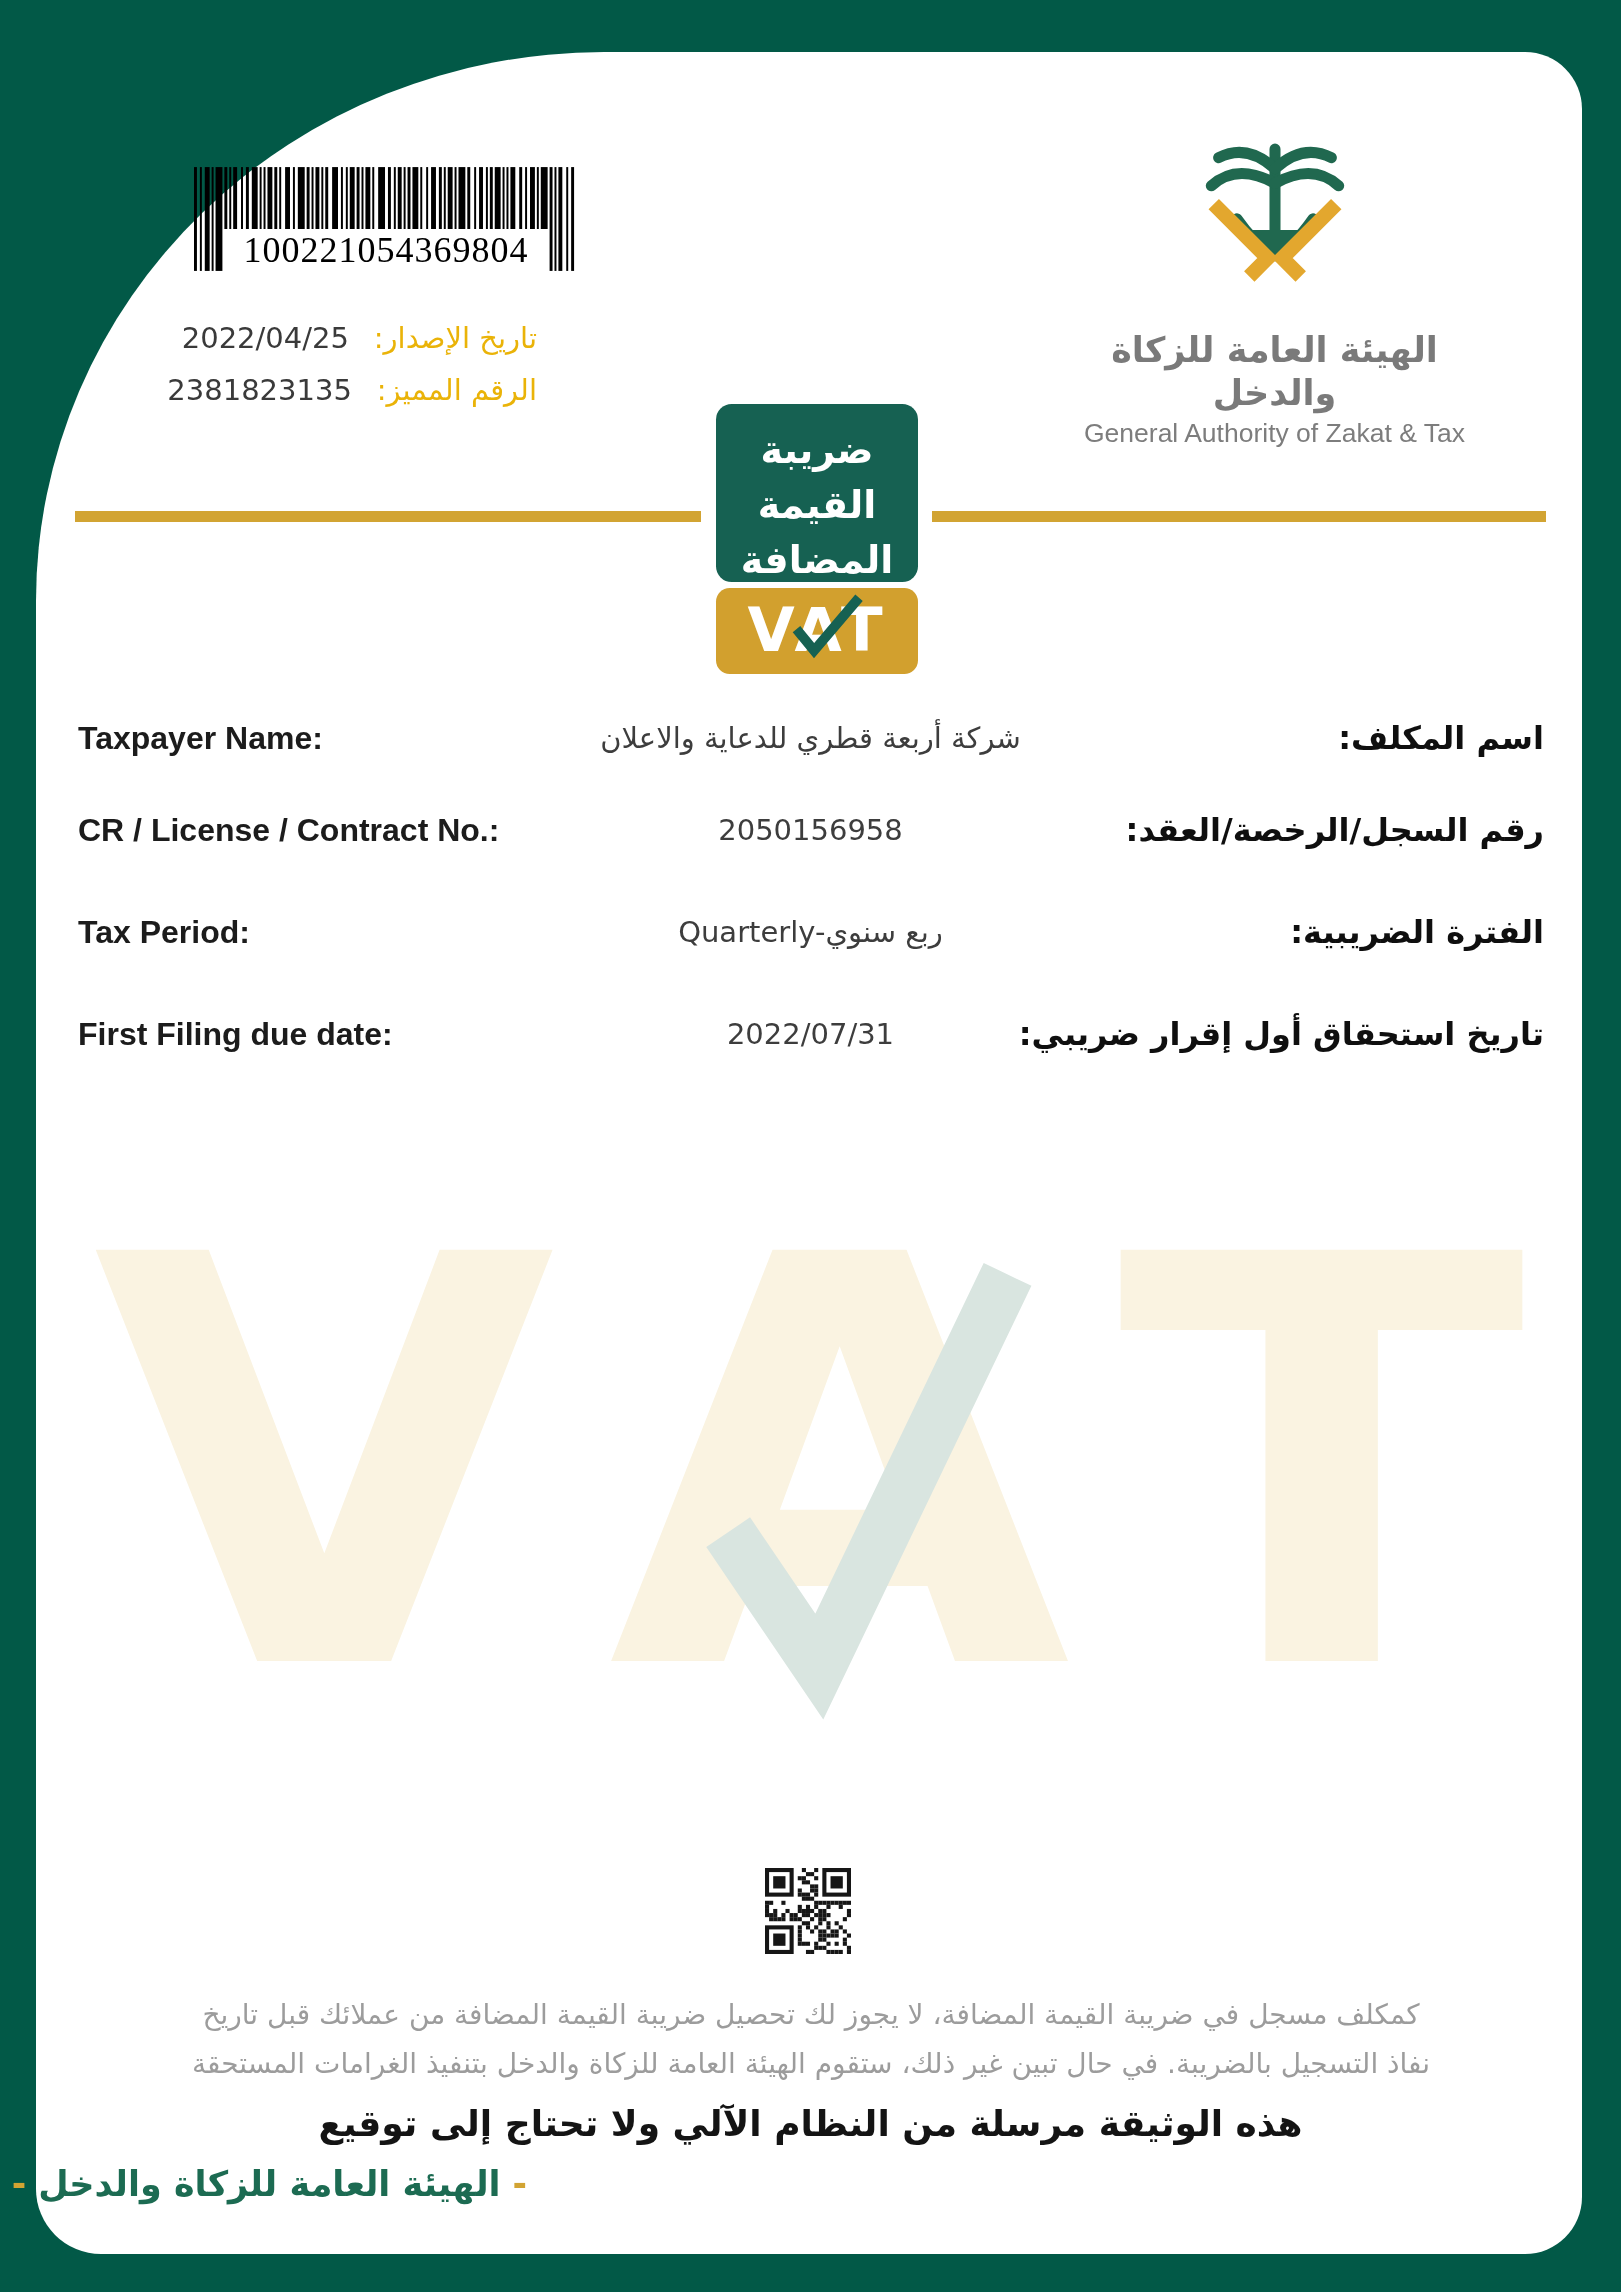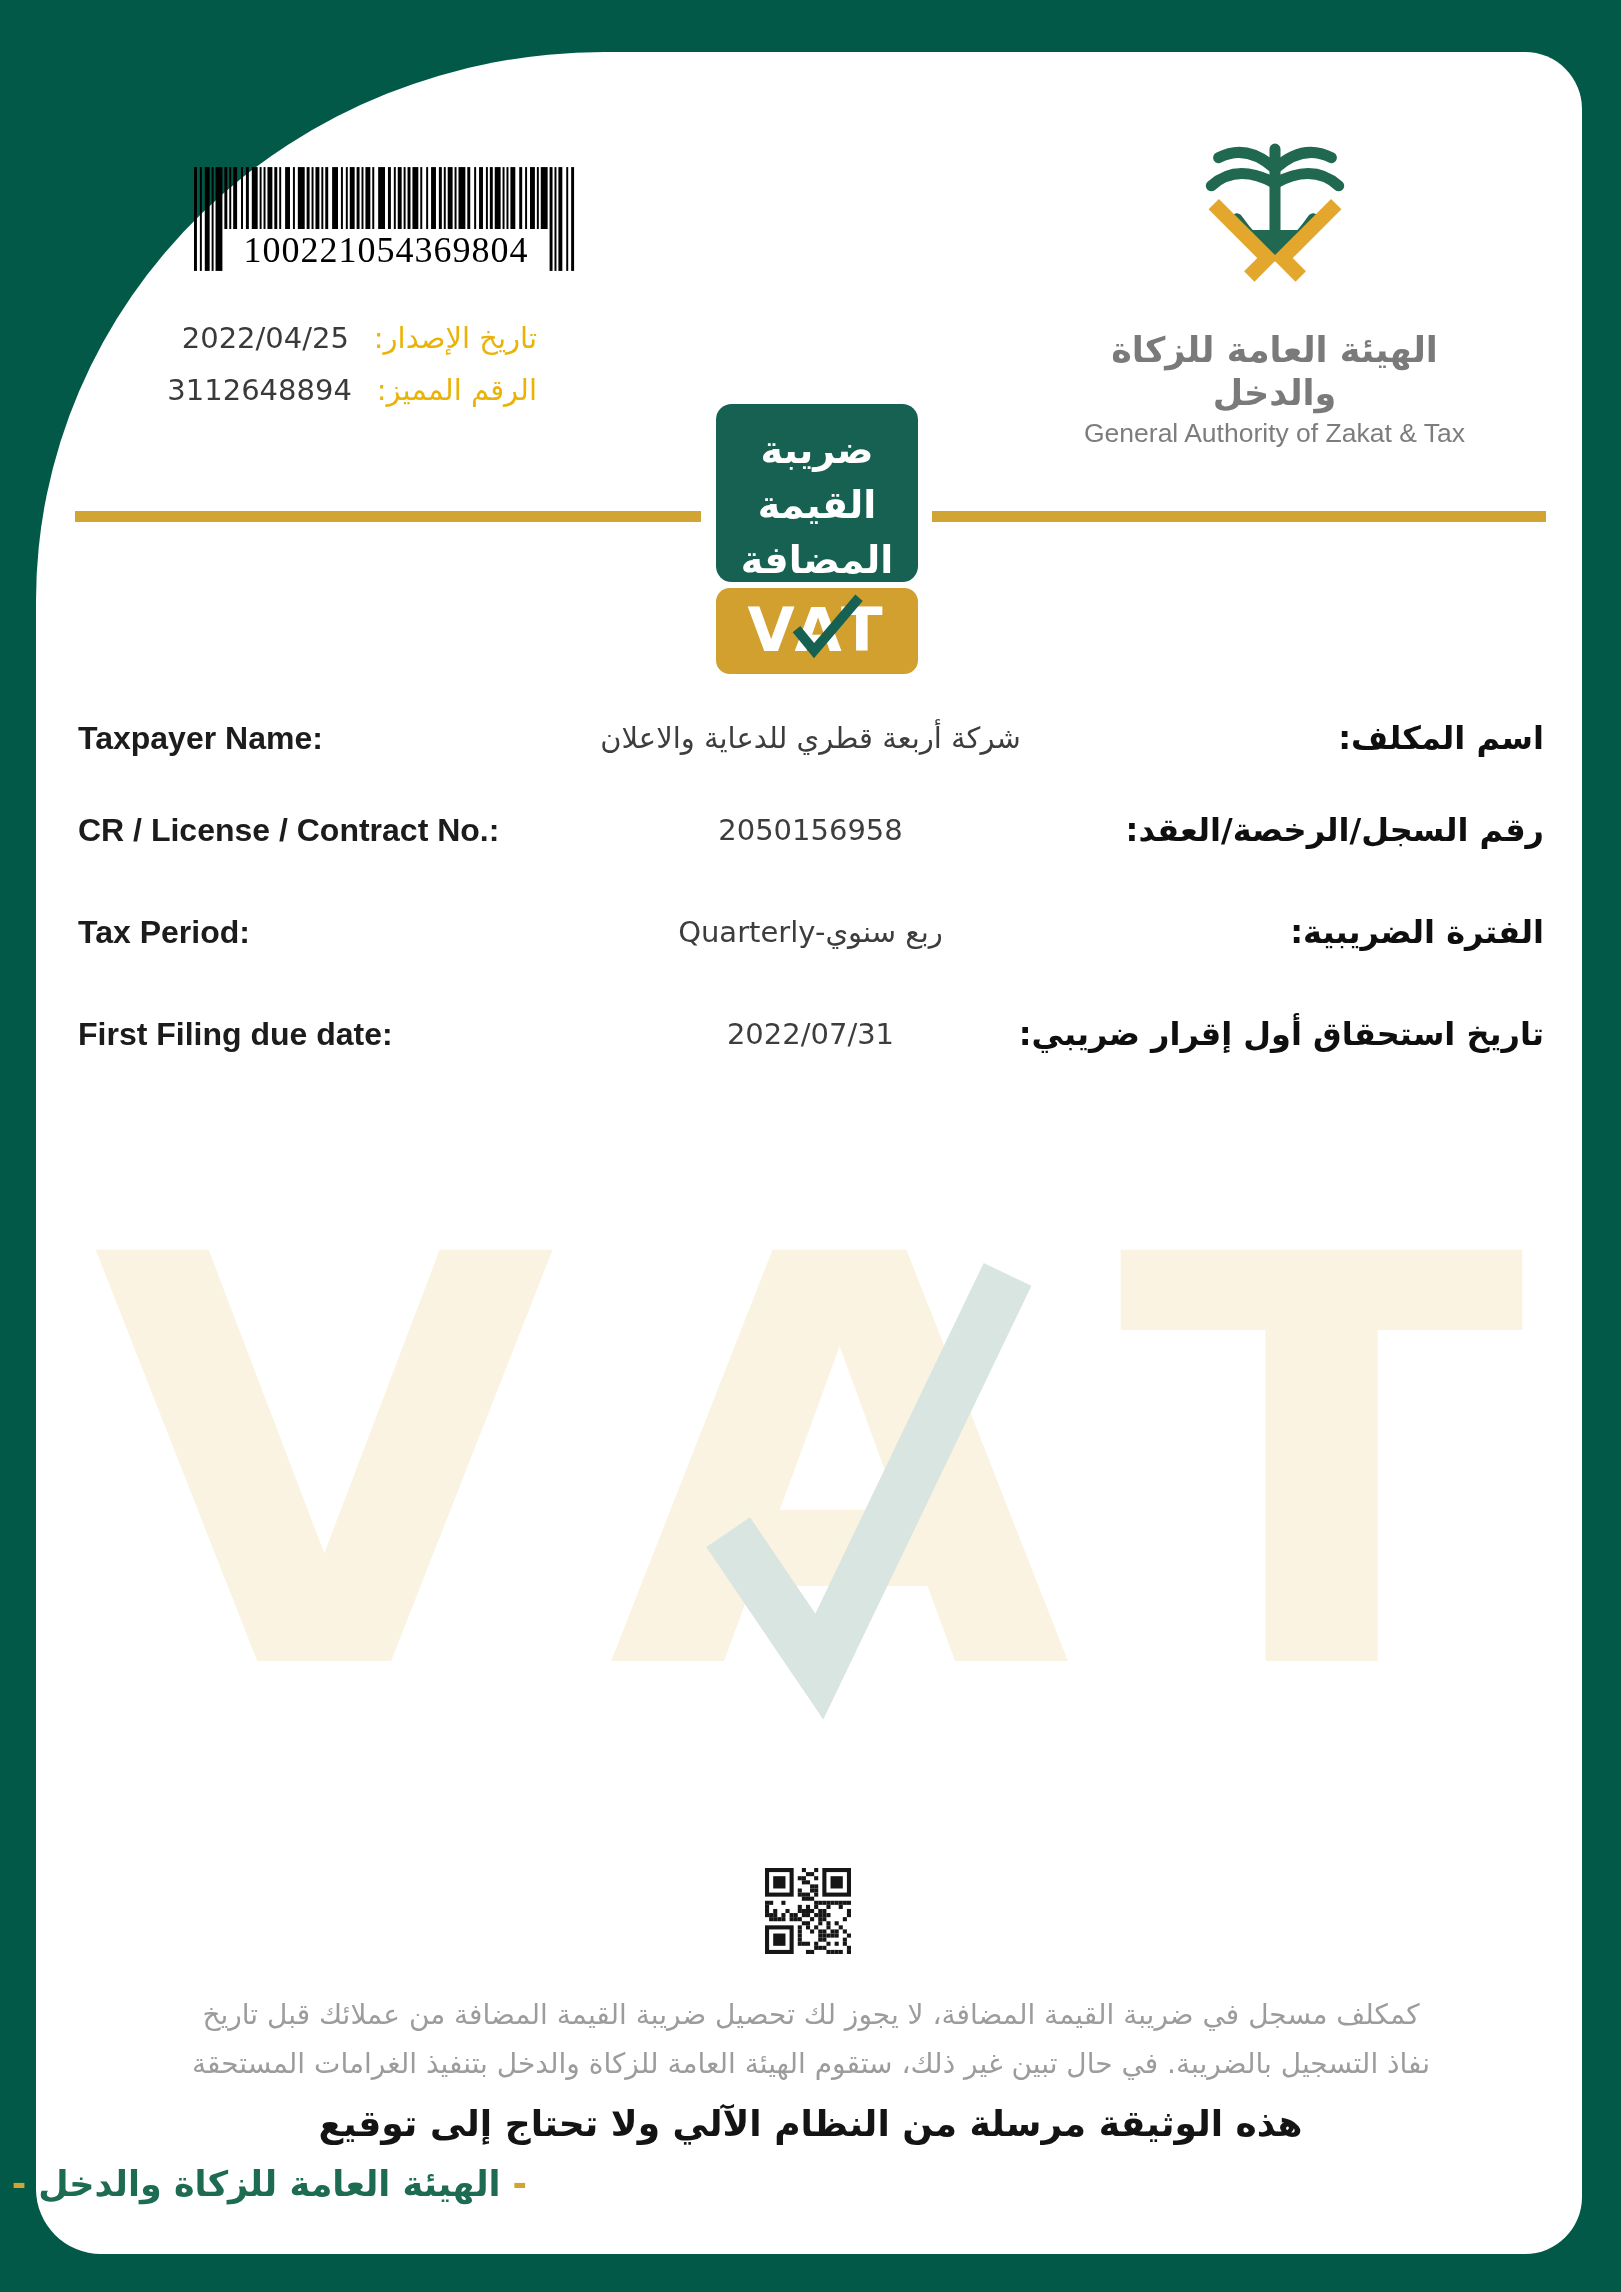--- a/index.html
+++ b/index.html
@@ -175,21 +175,21 @@
     <div class="barcode-number">100221054369804</div>
   </div>
 
   <div class="abs issue">
     <div class="issue-line">
       <span class="lab">تاريخ الإصدار:</span>
       <span class="val">2022/04/25</span>
     </div>
     <div class="issue-line">
       <span class="lab">الرقم المميز:</span>
-      <span class="val">3112648894</span>
+      <span class="val">2381823135</span>
     </div>
   </div>
 
   <div class="abs authority">
     <svg class="emblem" width="186" height="196" viewBox="0 0 150 160">
       <g fill="none" stroke="#20684f" stroke-width="9" stroke-linecap="round">
         <path d="M75,18 L75,92"></path>
         <path d="M75,34 Q52,13 29,25"></path>
         <path d="M75,46 Q44,29 23,48"></path>
         <path d="M75,34 Q98,13 121,25"></path>

